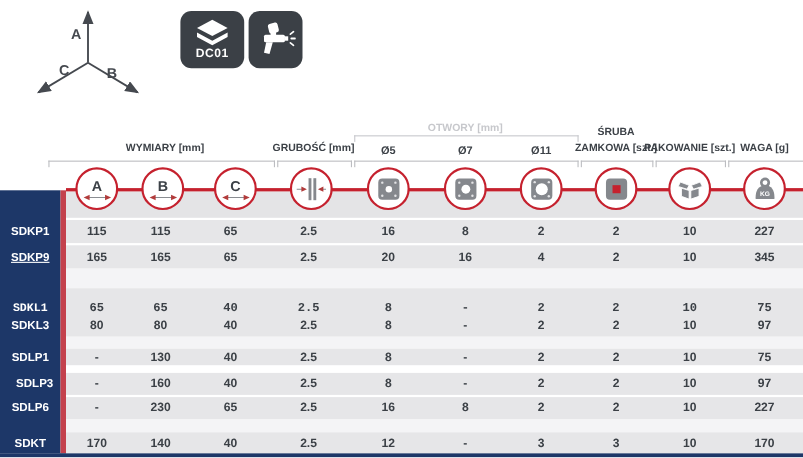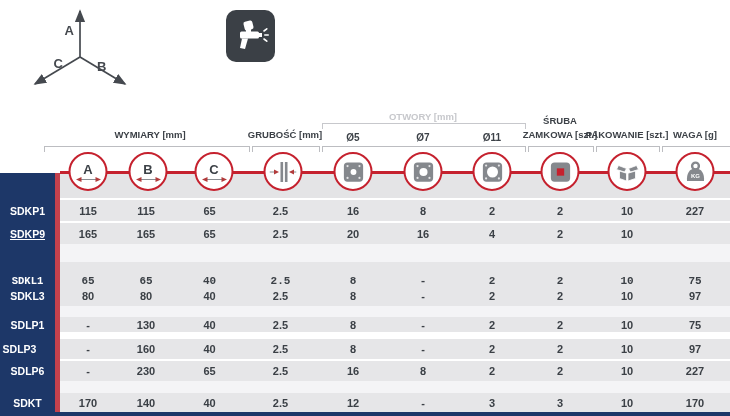--- a/index.html
+++ b/index.html
@@ -46,20 +46,27 @@
     <g stroke="#45494f" stroke-width="1.7">
       <line x1="62" y1="57" x2="62" y2="11" marker-end="url(#ah)"></line>
       <line x1="62" y1="57" x2="17" y2="84" marker-end="url(#ah)"></line>
       <line x1="62" y1="57" x2="107" y2="84" marker-end="url(#ah)"></line>
     </g>
     <text x="56" y="35" text-anchor="end" font-size="13" font-weight="bold" fill="#45494f">A</text>
     <text x="45" y="68" text-anchor="end" font-size="13" font-weight="bold" fill="#45494f">C</text>
     <text x="79" y="71" text-anchor="start" font-size="13" font-weight="bold" fill="#45494f">B</text>
   </svg>
 
+  <div class="badge abs" style="left:164px;top:10px;width:58px;height:52px;">
+    <svg width="34" height="26" viewBox="0 0 36 28">
+      <path d="M18 1 L33 9 18 17 3 9 Z" fill="#fff"></path>
+      <path d="M3 13.5 L18 21.5 33 13.5 33 18 18 26 3 18 Z" fill="#fff"></path>
+    </svg>
+    <div class="badge-code">DC01</div>
+  </div>
 
   <div class="badge abs" style="left:226px;top:10px;width:49px;height:52px;">
     <svg width="36" height="36" viewBox="0 0 36 36">
       <g fill="#fff">
         <rect x="11" y="3" width="9" height="9" rx="2" transform="rotate(-14 15.5 7.5)"></rect>
         <rect x="13" y="10.5" width="5" height="4"></rect>
         <rect x="7" y="13.5" width="19" height="7" rx="1.5"></rect>
         <rect x="25.5" y="15" width="3.5" height="4"></rect>
         <polygon points="9,20.5 15,20.5 12,31 7,30"></polygon>
       </g>
@@ -210,20 +217,21 @@
     <div class="cells">
       <div class="cell">165</div>
       <div class="cell">165</div>
       <div class="cell">65</div>
       <div class="cell">2.5</div>
       <div class="cell">20</div>
       <div class="cell">16</div>
       <div class="cell">4</div>
       <div class="cell">2</div>
       <div class="cell">10</div>
+      <div class="cell">345</div>
     </div>
   </div>
 
   <div class="abs" style="left:0;top:262px;width:730px;height:37px;font-family:Liberation Mono, monospace;">
     <div class="row-label abs" style="left:0;top:0;width:55px;height:100%;">SDKL1</div>
     <div class="cells">
       <div class="cell">65</div>
       <div class="cell">65</div>
       <div class="cell">40</div>
       <div class="cell">2.5</div>
@@ -262,21 +270,21 @@
       <div class="cell">8</div>
       <div class="cell">-</div>
       <div class="cell">2</div>
       <div class="cell">2</div>
       <div class="cell">10</div>
       <div class="cell">75</div>
     </div>
   </div>
 
   <div class="abs" style="left:0;top:339px;width:730px;height:20px;">
-    <div class="row-label abs" style="left:0;top:0;width:39px;height:100%;">SDLP3</div>
+    <div class="row-label abs" style="left:12px;top:0;width:39px;height:100%;">SDLP3</div>
     <div class="cells">
       <div class="cell">-</div>
       <div class="cell">160</div>
       <div class="cell">40</div>
       <div class="cell">2.5</div>
       <div class="cell">8</div>
       <div class="cell">-</div>
       <div class="cell">2</div>
       <div class="cell">2</div>
       <div class="cell">10</div>

